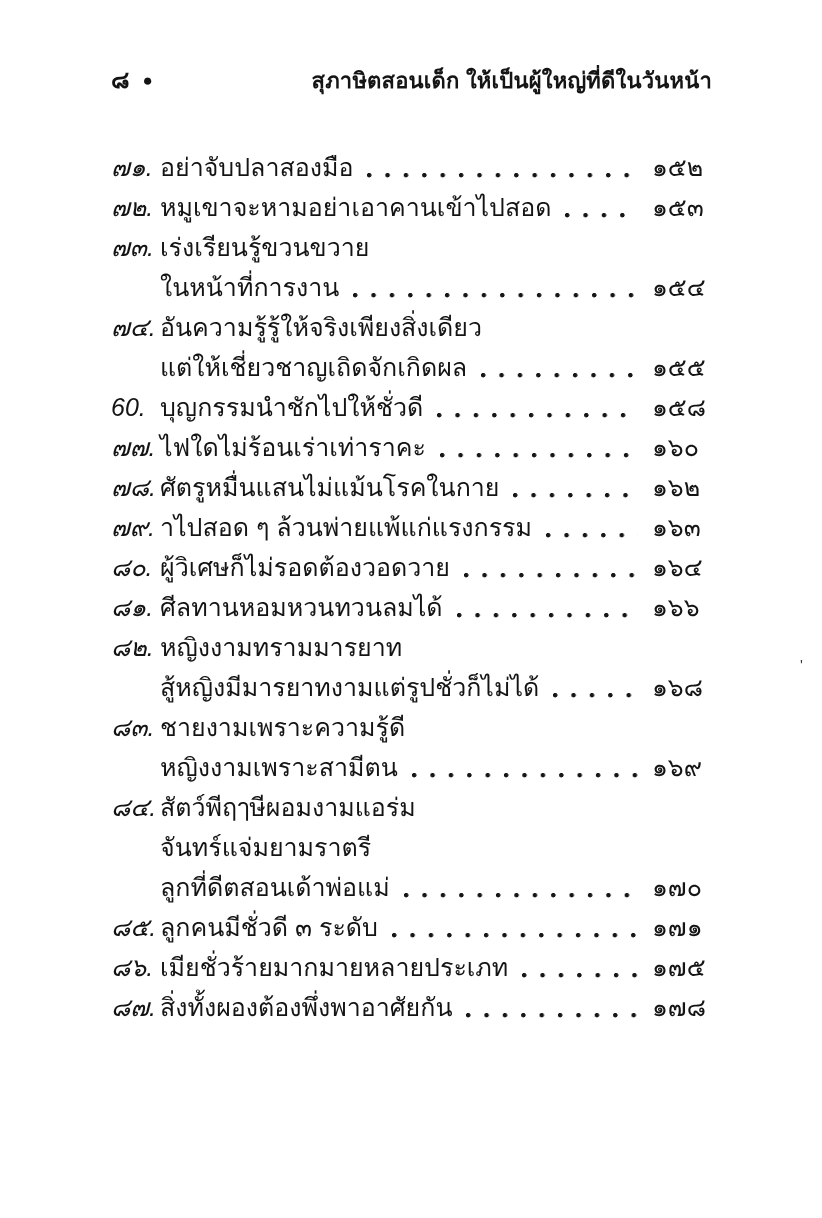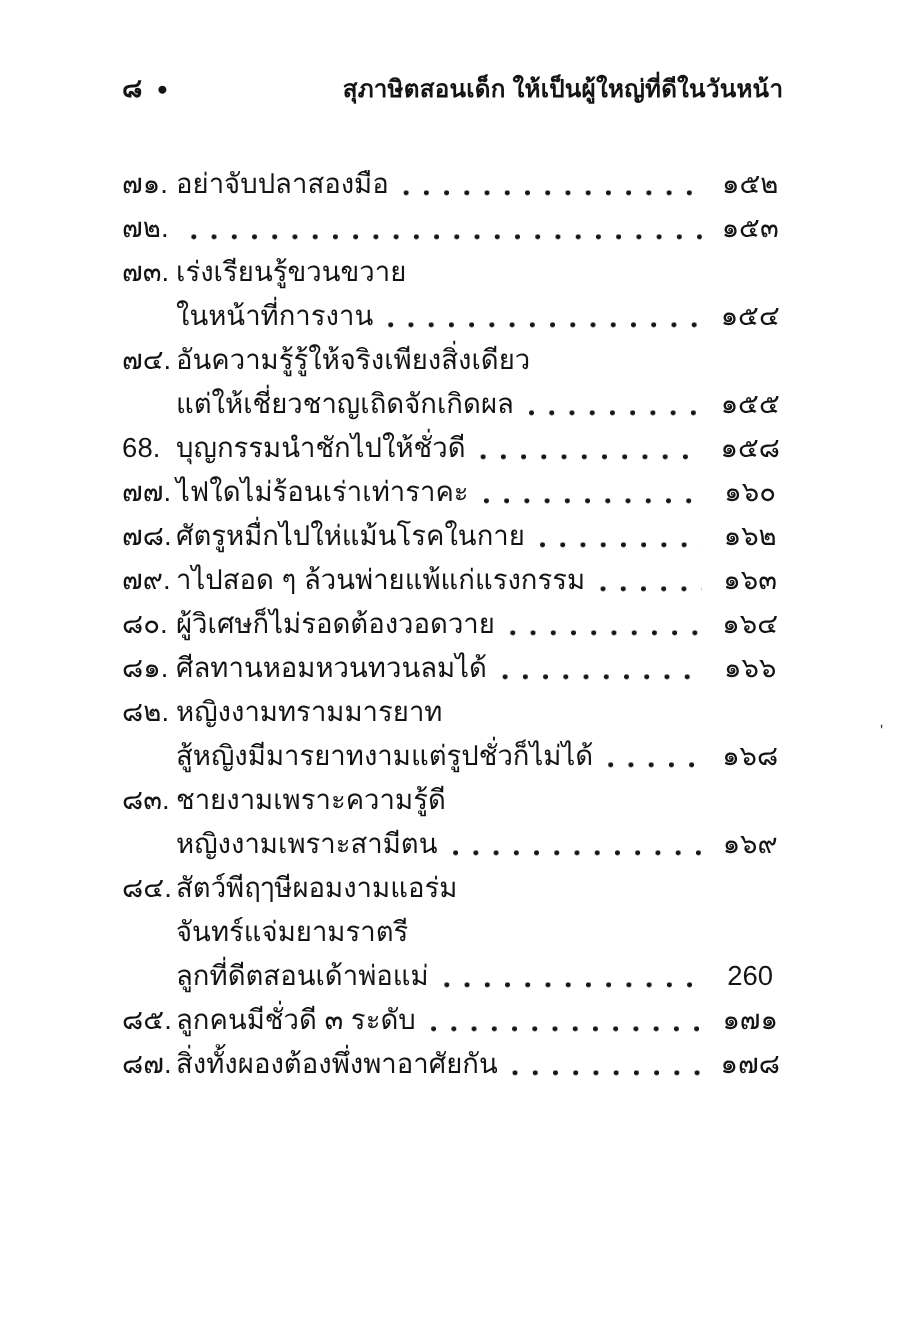--- a/index.html
+++ b/index.html
@@ -51,38 +51,39 @@
     display: flex;
     align-items: baseline;
     height: 40px;
     font-size: 25px;
     line-height: 40px;
     white-space: nowrap;
   }
   .toc-num {
     flex: none;
     width: 49px;
+    font-style: italic;
   }
   .toc-title {
     flex: none;
   }
   .toc-dots {
     flex: 1 1 auto;
     min-width: 0;
     align-self: stretch;
     margin: 0 14px 0 10px;
     background-image: radial-gradient(circle at 2.2px 2.2px, #161616 1.9px, transparent 2.6px);
     background-size: 18.4px 5px;
     background-repeat: repeat-x;
     background-position: 4px 26px;
   }
   .toc-page {
     flex: none;
     width: 60px;
-    text-align: center;
+    text-align: left;
   }
   
   .artifact {
     position: absolute;
     left: 800px;
     top: 656px;
     font-size: 15px;
     color: #3a3a3a;
   }
 </style>
@@ -104,20 +105,21 @@
         <div class="toc-line">
           <span class="toc-num">๗๑.</span>
           <span class="toc-title">อย่าจับปลาสองมือ</span>
           <span class="toc-dots"></span>
           <span class="toc-page">๑๕๒</span>
         </div>
       </div>
       <div class="toc-entry">
         <div class="toc-line">
           <span class="toc-num">๗๒.</span>
+          <span class="toc-title">หมูเขาจะหามอย่าเอาคานเข้าไปสอด</span>
           <span class="toc-dots"></span>
           <span class="toc-page">๑๕๓</span>
         </div>
       </div>
       <div class="toc-entry">
         <div class="toc-line">
           <span class="toc-num">๗๓.</span>
           <span class="toc-title">เร่งเรียนรู้ขวนขวาย</span>
         </div>
         <div class="toc-line">
@@ -134,38 +136,38 @@
         </div>
         <div class="toc-line">
           <span class="toc-num"></span>
           <span class="toc-title">แต่ให้เชี่ยวชาญเถิดจักเกิดผล</span>
           <span class="toc-dots"></span>
           <span class="toc-page">๑๕๕</span>
         </div>
       </div>
       <div class="toc-entry">
         <div class="toc-line">
-          <span class="toc-num">68.</span>
+          <span class="toc-num">60.</span>
           <span class="toc-title">บุญกรรมนำชักไปให้ชั่วดี</span>
           <span class="toc-dots"></span>
           <span class="toc-page">๑๕๘</span>
         </div>
       </div>
       <div class="toc-entry">
         <div class="toc-line">
           <span class="toc-num">๗๗.</span>
           <span class="toc-title">ไฟใดไม่ร้อนเร่าเท่าราคะ</span>
           <span class="toc-dots"></span>
           <span class="toc-page">๑๖๐</span>
         </div>
       </div>
       <div class="toc-entry">
         <div class="toc-line">
           <span class="toc-num">๗๘.</span>
-          <span class="toc-title">ศัตรูหมื่กไปให่แม้นโรคในกาย</span>
+          <span class="toc-title">ศัตรูหมื่นแสนไม่แม้นโรคในกาย</span>
           <span class="toc-dots"></span>
           <span class="toc-page">๑๖๒</span>
         </div>
       </div>
       <div class="toc-entry">
         <div class="toc-line">
           <span class="toc-num">๗๙.</span>
           <span class="toc-title">าไปสอด ๆ ล้วนพ่ายแพ้แก่แรงกรรม</span>
           <span class="toc-dots"></span>
           <span class="toc-page">๑๖๓</span>
@@ -217,33 +219,41 @@
           <span class="toc-title">สัตว์พีฤๅษีผอมงามแอร่ม</span>
         </div>
         <div class="toc-line">
           <span class="toc-num"></span>
           <span class="toc-title">จันทร์แจ่มยามราตรี</span>
         </div>
         <div class="toc-line">
           <span class="toc-num"></span>
           <span class="toc-title">ลูกที่ดีตสอนเด้าพ่อแม่</span>
           <span class="toc-dots"></span>
-          <span class="toc-page">260</span>
+          <span class="toc-page">๑๗๐</span>
         </div>
       </div>
       <div class="toc-entry">
         <div class="toc-line">
           <span class="toc-num">๘๕.</span>
           <span class="toc-title">ลูกคนมีชั่วดี ๓ ระดับ</span>
           <span class="toc-dots"></span>
           <span class="toc-page">๑๗๑</span>
         </div>
       </div>
       <div class="toc-entry">
         <div class="toc-line">
+          <span class="toc-num">๘๖.</span>
+          <span class="toc-title">เมียชั่วร้ายมากมายหลายประเภท</span>
+          <span class="toc-dots"></span>
+          <span class="toc-page">๑๗๕</span>
+        </div>
+      </div>
+      <div class="toc-entry">
+        <div class="toc-line">
           <span class="toc-num">๘๗.</span>
           <span class="toc-title">สิ่งทั้งผองต้องพึ่งพาอาศัยกัน</span>
           <span class="toc-dots"></span>
           <span class="toc-page">๑๗๘</span>
         </div>
       </div>
     </div>
 
   <span class="artifact">'</span>
 

